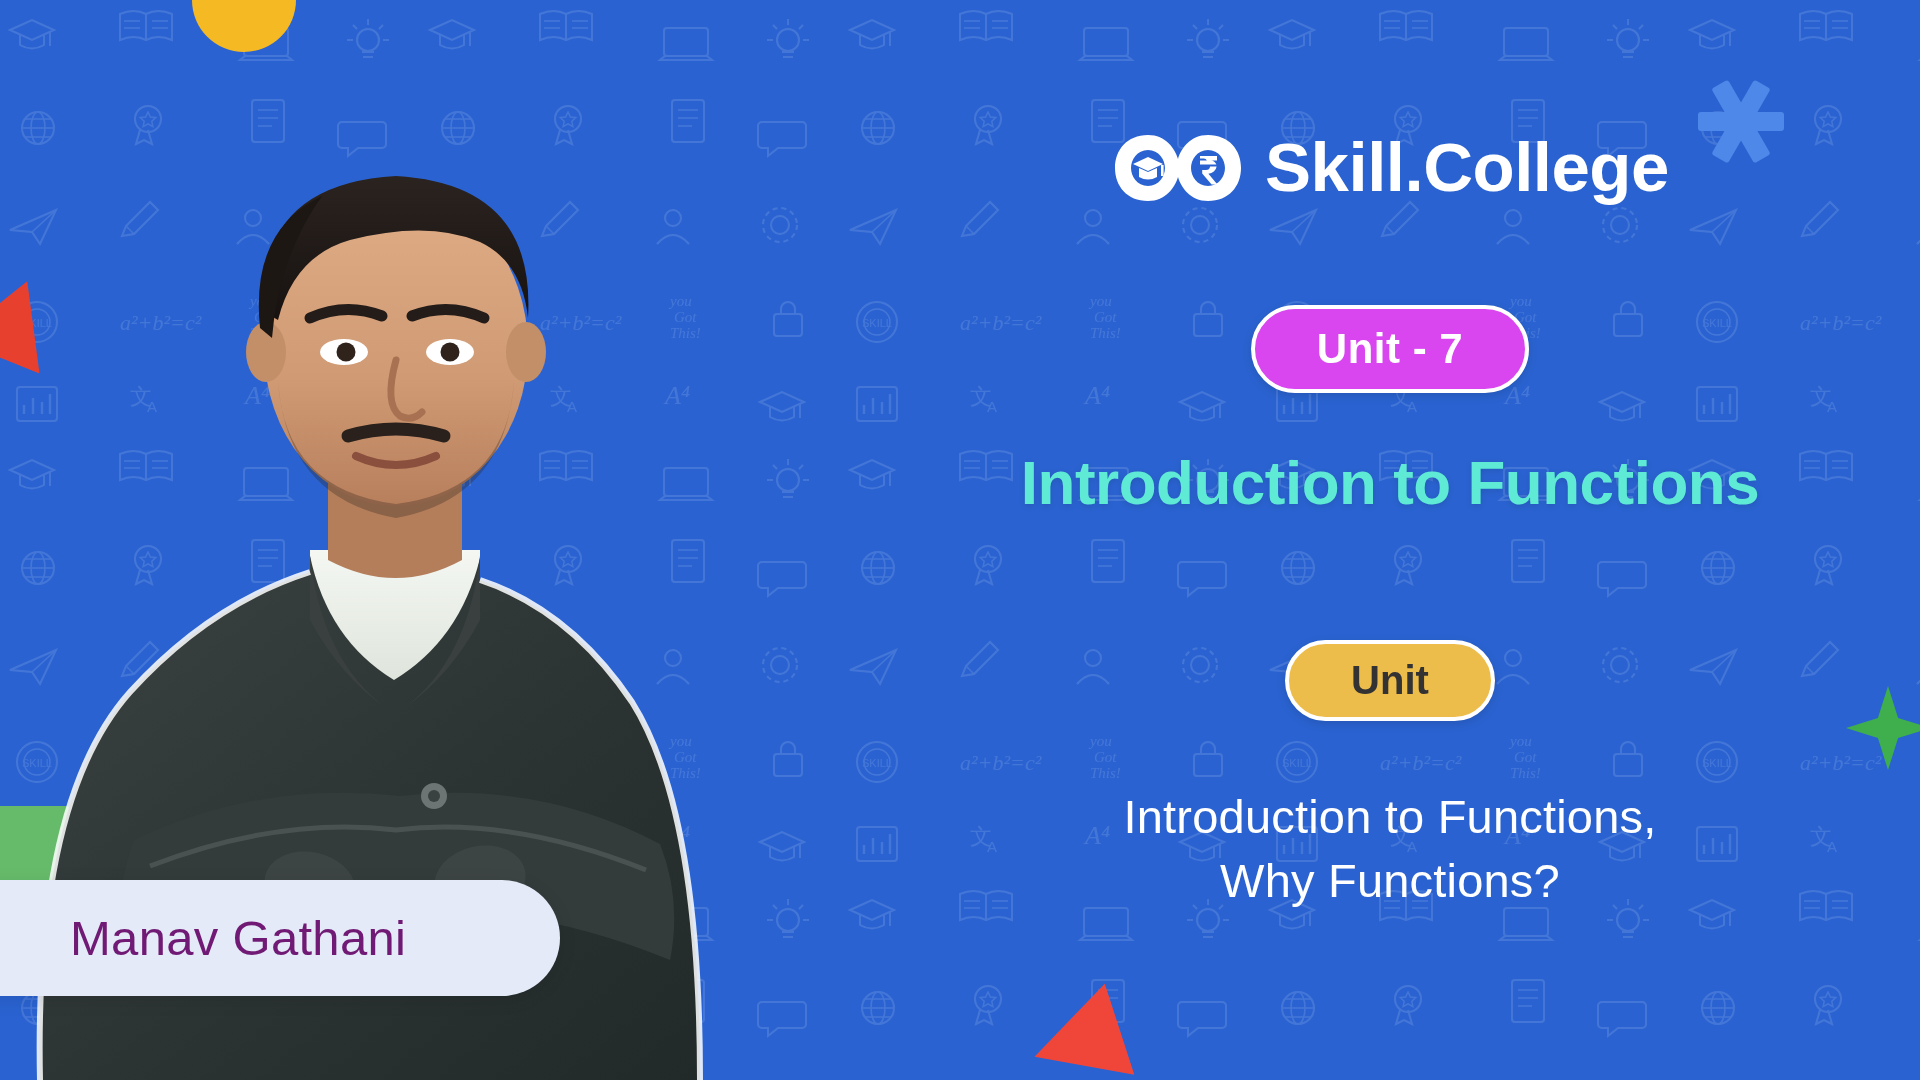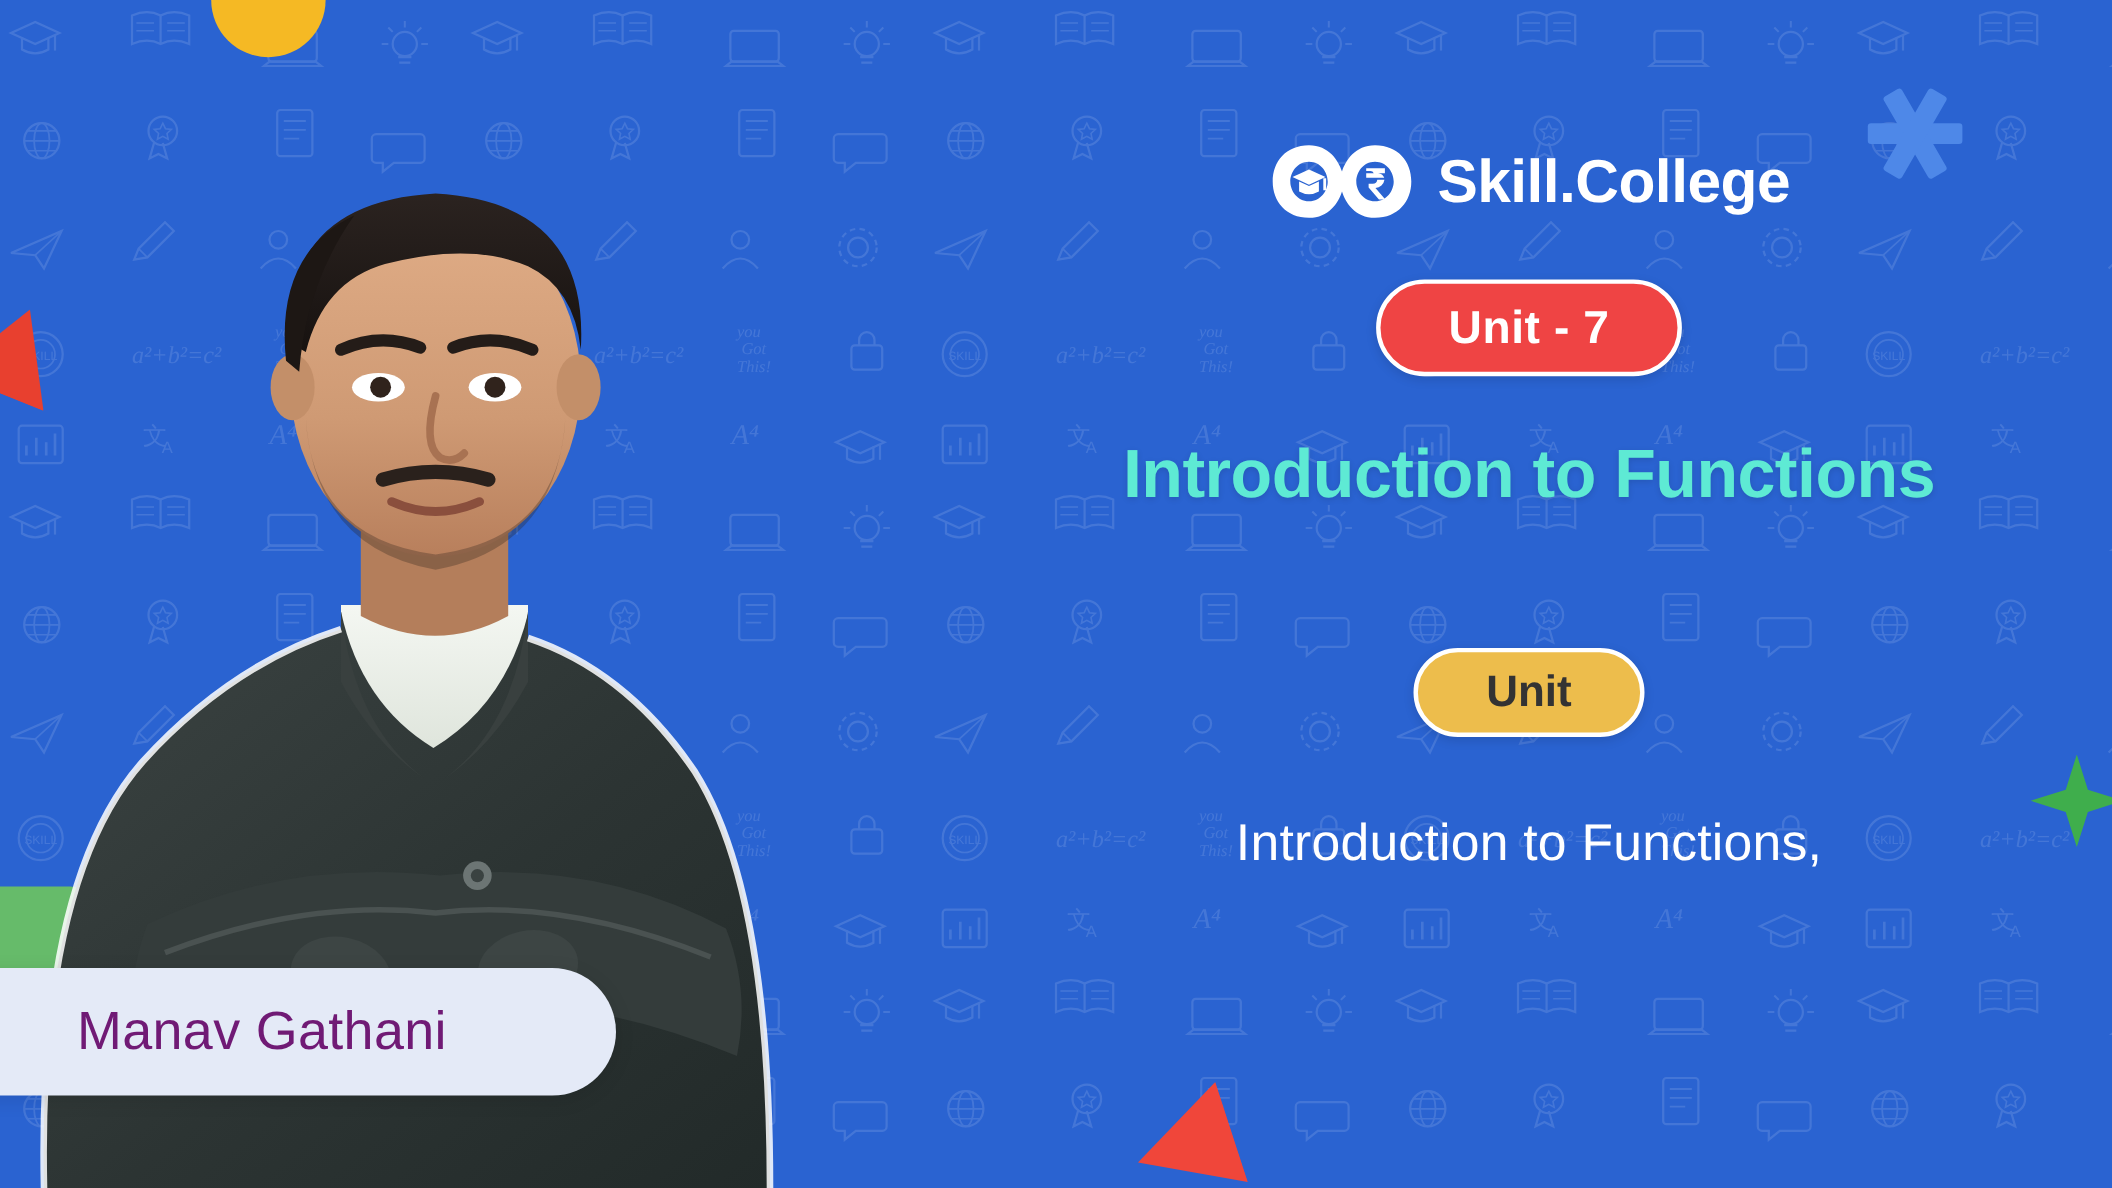--- a/index.html
+++ b/index.html
@@ -114,38 +114,38 @@
     display:flex; flex-direction:column; align-items:center;
   }
 
   
   #logo {
     margin-top:128px;
     display:flex; align-items:center; gap:20px;
   }
   #logo .mark { width:134px; height:74px; flex:none; }
   #logo .wordmark {
-    font-size:55px;
+    font-size:69px;
     font-weight:bold;
     color:#ffffff;
     letter-spacing:-0.5px;
     white-space:nowrap;
   }
 
   
   .pill {
     display:inline-flex; align-items:center; justify-content:center;
     border:4px solid #ffffff;
     border-radius:999px;
     white-space:nowrap;
     box-shadow:0 3px 10px rgba(0,0,0,.13);
   }
   #unit-badge {
-    margin-top:52px;
-    background:#ef4444;
+    margin-top:98px;
+    background:#d946ef;
     color:#ffffff;
     font-size:42px;
     font-weight:bold;
     padding:16px 62px;
     letter-spacing:.5px;
   }
 
   
   #main-title {
     margin-top:54px;
@@ -414,16 +414,17 @@
     </div>
 
     <div class="pill" id="unit-badge">Unit - 7</div>
 
     <h1 id="main-title">Introduction to Functions</h1>
 
     <div class="pill" id="topic-badge">Unit</div>
 
     <div id="subtitle">
       <span class="l">Introduction to Functions,</span>
+      <span class="l">Why Functions?</span>
     </div>
 
   </div>
 </div>
 
 </body></html>

